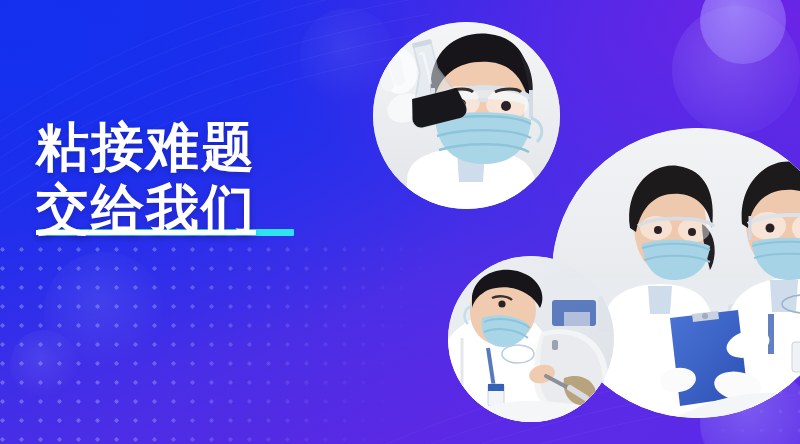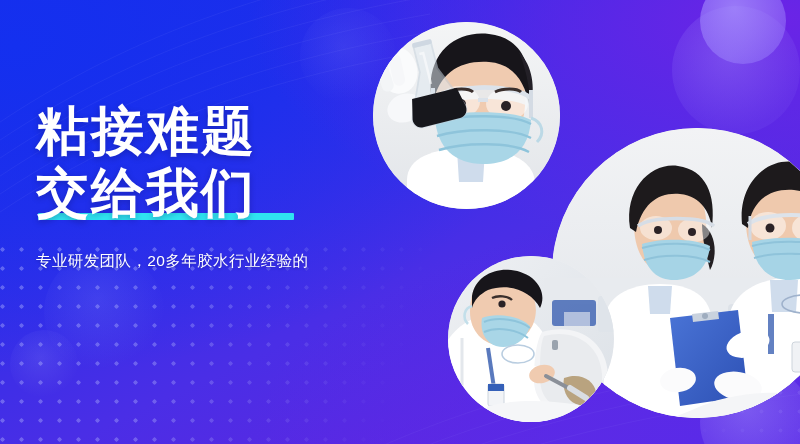--- a/index.html
+++ b/index.html
@@ -44,27 +44,27 @@
   }
   .dots2{
     position:absolute;left:600px;top:250px;width:220px;height:200px;
     background-image:radial-gradient(rgba(195,190,255,.26) 1.8px, rgba(195,190,255,0) 2.2px);
     background-size:19px 19px;
     -webkit-mask-image:linear-gradient(250deg,rgba(0,0,0,.8) 0%,rgba(0,0,0,0) 70%);
     mask-image:linear-gradient(250deg,rgba(0,0,0,.8) 0%,rgba(0,0,0,0) 70%);
   }
 
   
-  .copy{position:absolute;left:36px;top:100px;width:330px;}
+  .copy{position:absolute;left:36px;top:116px;width:330px;}
   .headline{
     color:#ffffff;font-size:53px;line-height:62px;font-weight:bold;
     letter-spacing:2px;margin:0;white-space:nowrap;
     text-shadow:0 2px 6px rgba(10,10,60,.28);
   }
-  .hl2-wrap{position:relative;display:inline-block;}
+  .hl2-wrap{position:relative;display:inline-block;text-decoration:underline;}
   .underline{
     position:absolute;left:2px;bottom:4px;width:256px;height:7px;
     background:#2fe3f0;border-radius:1px;z-index:0;
   }
   .hl2{position:relative;z-index:1;}
   .sub{
     margin:22px 0 0 0;color:#ffffff;font-size:15.5px;line-height:29px;
     letter-spacing:.4px;white-space:nowrap;text-shadow:0 1px 3px rgba(10,10,60,.3);
   }
 
@@ -297,16 +297,15 @@
   </div>
 
   <div class="copy">
     <div class="headline">粘接难题</div>
     <div class="headline">
       <span class="hl2-wrap">
         <span class="underline"></span>
         <span class="hl2">交给我们</span>
       </span>
     </div>
-    <p class="sub">专业研发团队，20多年胶水行业经验的</p>
   </div>
 
 </div>
 
 </body></html>

